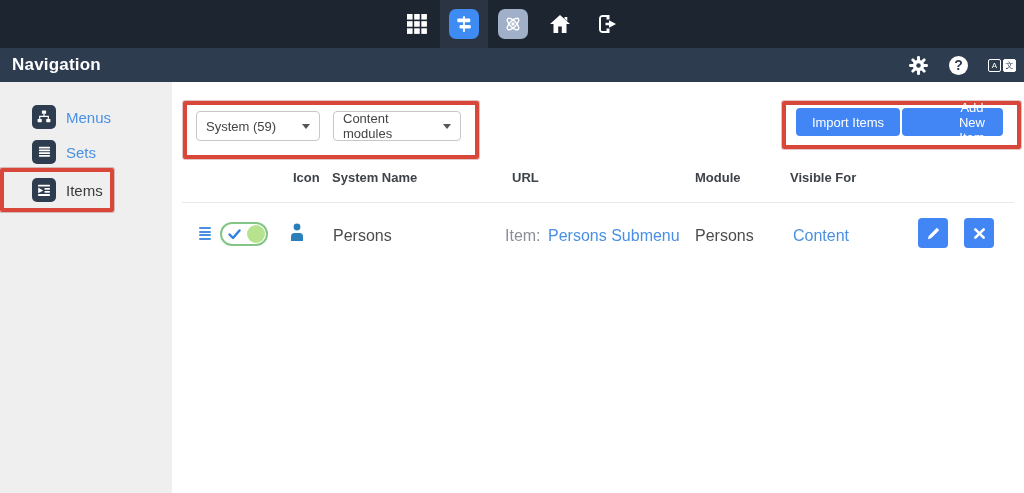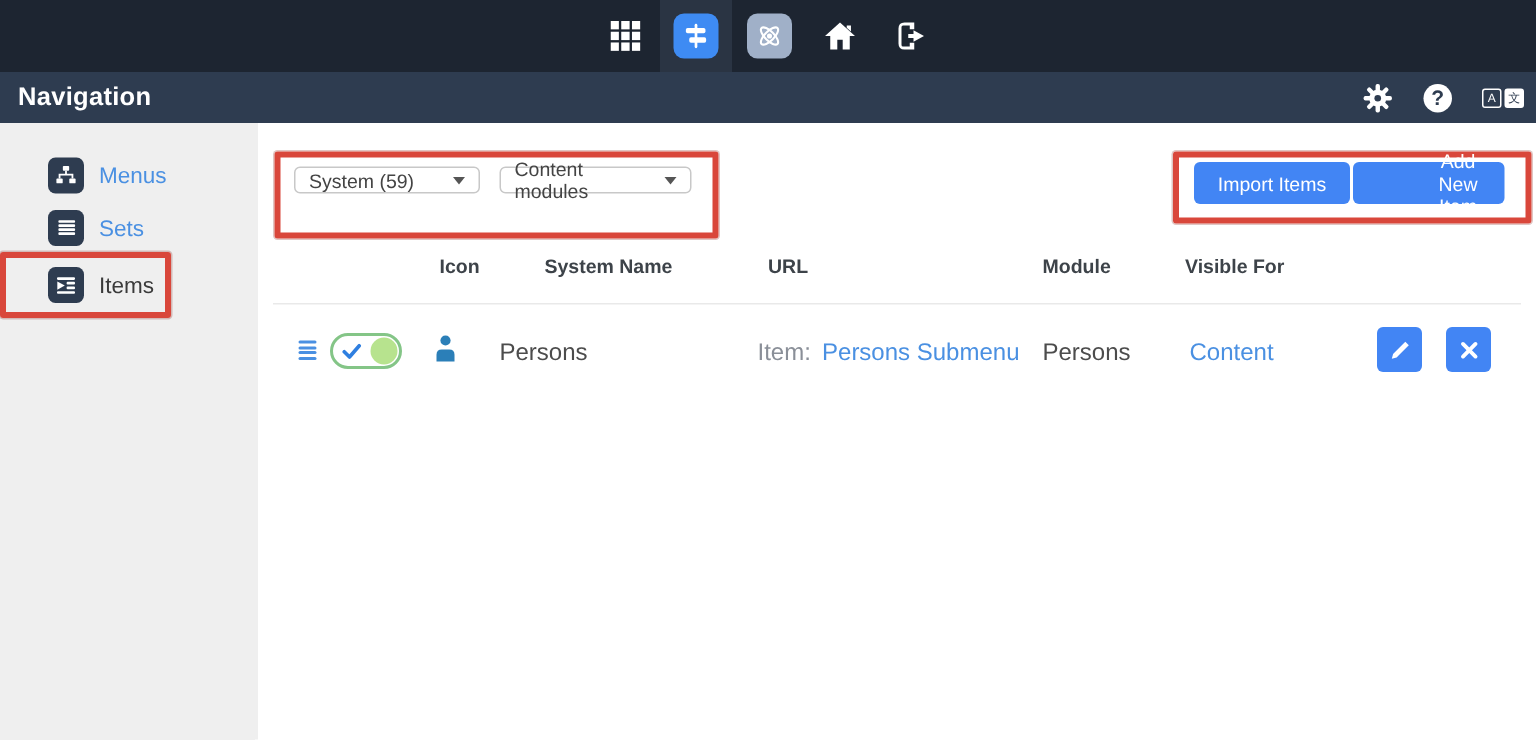--- a/index.html
+++ b/index.html
@@ -34,21 +34,21 @@
   .side-label{margin-left:10px;font-size:15px;color:#4a90e2;}
   .side-label.dark{color:#3a3a3a;}
 
   
   .main{left:172px;top:82px;width:852px;height:411px;background:#fff;}
 
   
   .ann{border:4px solid #d9473b;box-shadow:0 0 0 1px rgba(130,25,15,.25);border-radius:2px;}
 
   
-  .sel{background:#fff;border:1px solid #c8c8c8;border-radius:4px;height:18px;display:flex;
+  .sel{background:#fff;border:1px solid #c8c8c8;border-radius:4px;height:30px;display:flex;
     align-items:center;justify-content:space-between;padding:0 9px;font-size:13px;color:#444;cursor:pointer;}
   .caret{width:0;height:0;border-left:4px solid transparent;border-right:4px solid transparent;
     border-top:5px solid #555;margin-left:8px;flex:none;}
 
   
   .btn{background:#4285f4;color:#fff;border:none;border-radius:4px;height:28px;font-size:13px;
     font-family:"Liberation Sans", sans-serif;display:flex;align-items:center;justify-content:center;cursor:pointer;}
 
   
   .th{position:absolute;font-size:13px;font-weight:bold;color:#3d4349;top:88px;white-space:nowrap;}
@@ -209,21 +209,21 @@
     <span>Content modules</span>
     <span class="caret"></span>
   </div>
 
   <div class="abs ann" style="left:610px;top:19px;width:231px;height:40px;"></div>
 
   <button class="abs btn" style="left:624px;top:26px;width:104px;">Import Items</button>
   <button class="abs btn" style="left:730px;top:26px;width:101px;padding-left:45px;">Add New Item</button>
 
   <span class="th" style="left:121px;">Icon</span>
-  <span class="th" style="left:160px;margin-left:31px;">System Name</span>
+  <span class="th" style="left:160px;">System Name</span>
   <span class="th" style="left:340px;">URL</span>
   <span class="th" style="left:523px;">Module</span>
   <span class="th" style="left:618px;">Visible For</span>
 
   <div class="divider"></div>
 
   <div>
     <span class="drag-handle">
       <i></i>
         <i></i>

